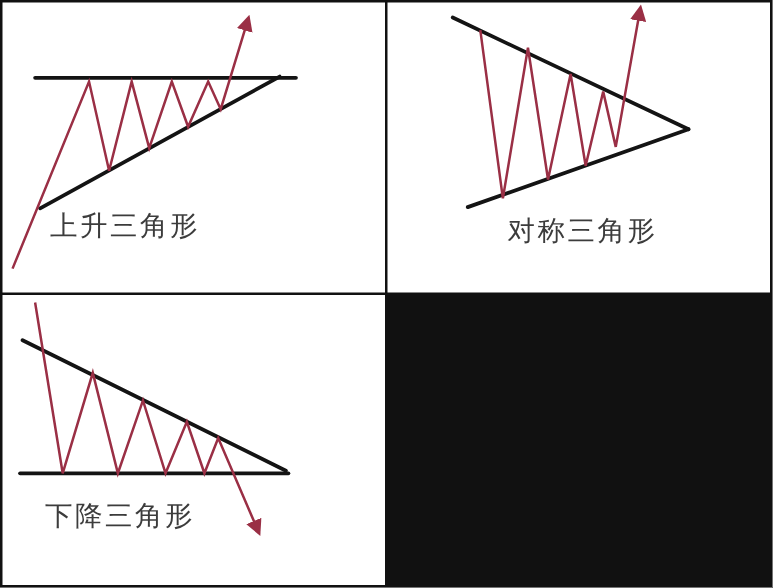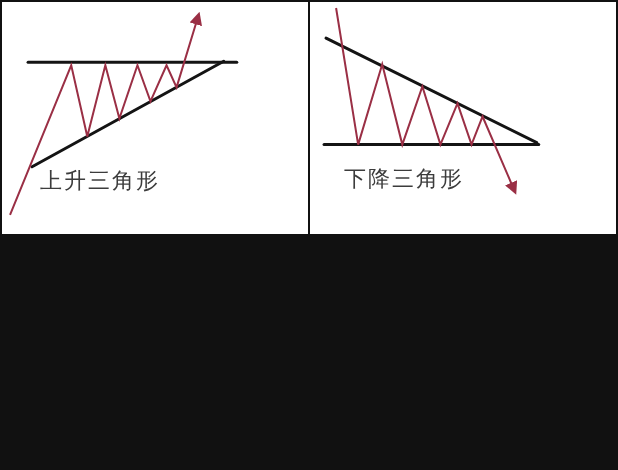--- a/index.html
+++ b/index.html
@@ -51,20 +51,28 @@
 
   <div class="cell">
     <svg viewBox="0 0 305 231" preserveAspectRatio="none">
       <path class="trend" d="M26,60 L234,60"></path>
       <path class="trend" d="M30,164 L221,59"></path>
       <path class="price" marker-end="url(#arrowhead)" d="M8,212 L69,63 L85,134 L103,63 L117,116 L135,63 L148,99 L164,63 L174,85 L195,16"></path>
     </svg>
     <div class="pattern-label label-q1">上升三角形</div>
   </div>
 
+  <div class="cell">
+    <svg viewBox="0 0 305 231" preserveAspectRatio="none">
+      <path class="trend" d="M52,12 L240,101"></path>
+      <path class="trend" d="M64,163 L240,101"></path>
+      <path class="price" marker-end="url(#arrowhead)" d="M74,22 L92,156 L112,36 L128,141 L146,57 L158,130 L172,71 L182,115 L201,8"></path>
+    </svg>
+    <div class="pattern-label label-q2">对称三角形</div>
+  </div>
 
   <div class="cell">
     <svg viewBox="0 0 305 231" preserveAspectRatio="none">
       <path class="trend" d="M16,36 L226,140"></path>
       <path class="trend" d="M14,142 L228,142"></path>
       <path class="price" marker-end="url(#arrowhead)" d="M26,6 L48,142 L72,62 L92,142 L112,84 L130,142 L147,101 L161,142 L172,114 L203,186"></path>
     </svg>
     <div class="pattern-label label-q3">下降三角形</div>
   </div>
 

